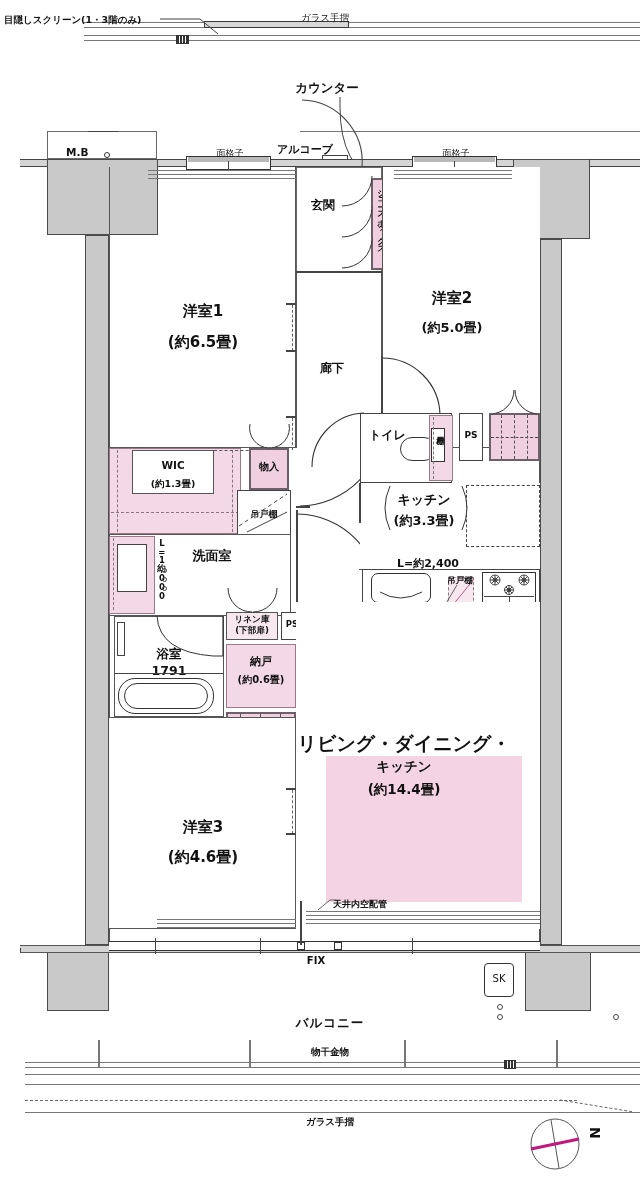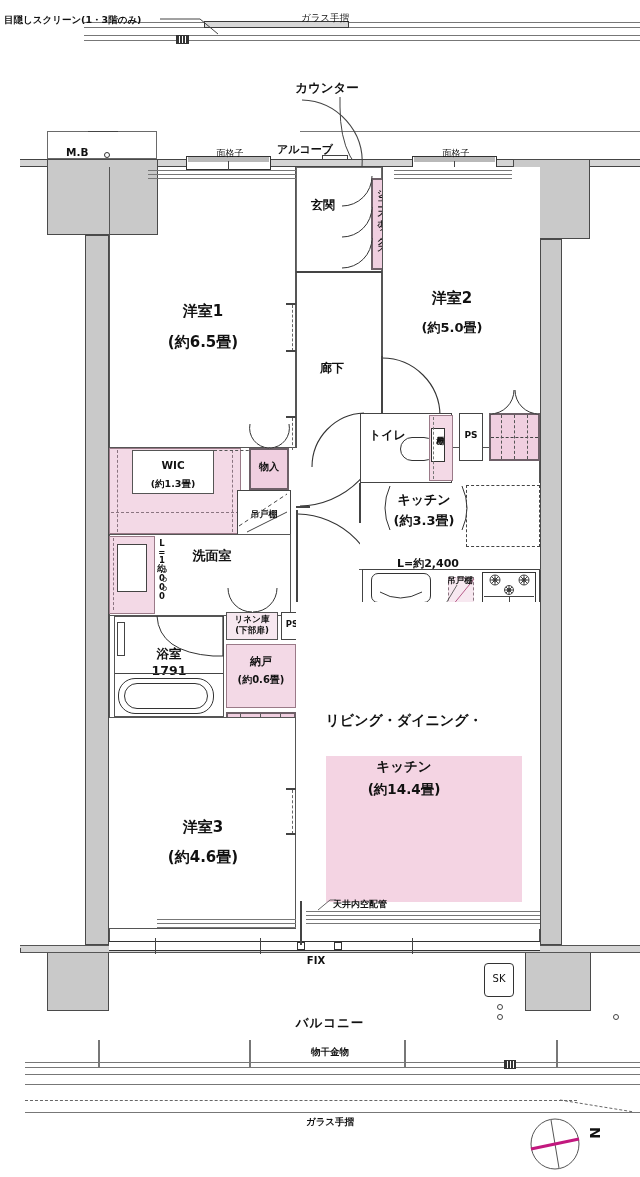--- a/index.html
+++ b/index.html
@@ -295,21 +295,21 @@
   <div class="abs" style="left:481px;top:621px;width:23px;height:22px;background:#fff;border:1.2px solid #444;"></div>
   <div class="lbl c" style="left:493px;top:626px;font-size:8.5px;font-weight:bold;">PS</div>
   <div class="abs" style="left:504px;top:613px;width:36px;height:22px;background:#fff;border:1.3px solid #444;border-top:none;"></div>
   <div class="lbl c" style="left:481px;top:650px;font-size:9.5px;font-weight:bold;">カウンター</div>
   <svg class="abs" style="left:512px;top:633px;width:26px;height:18px;">
       <path d="M22 0 L8 16" stroke="#555" fill="none" stroke-width="0.9"></path>
     </svg>
 
   <div class="abs" style="left:296px;top:602px;width:244px;height:327px;background:#fff;"></div>
   <div class="abs ldk" style="left:326px;top:756px;width:196px;height:146px;"></div>
-  <div class="lbl c" style="left:404px;top:712px;font-size:14px;font-weight:bold;">リビング・ダイニング・</div>
+  <div class="lbl c" style="left:404px;top:731px;font-size:19px;font-weight:bold;">リビング・ダイニング・</div>
   <div class="lbl c" style="left:404px;top:758px;font-size:13.5px;font-weight:bold;">キッチン</div>
   <div class="lbl c" style="left:404px;top:781px;font-size:13.5px;font-weight:bold;">(約14.4畳)</div>
 
   <div class="lbl" style="left:333px;top:899px;font-size:9px;font-weight:bold;">天井内空配管</div>
   <svg class="abs" style="left:318px;top:898px;width:20px;height:14px;">
       <path d="M0 12 L12 2 L18 2" stroke="#555" fill="none" stroke-width="0.9"></path>
     </svg>
   <div class="abs" style="left:306px;top:911px;width:234px;height:14px;">
     <div class="abs lineL" style="left:0;top:0;width:234px;height:1px;"></div>
     <div class="abs lineL" style="left:0;top:4px;width:234px;height:1px;"></div>

